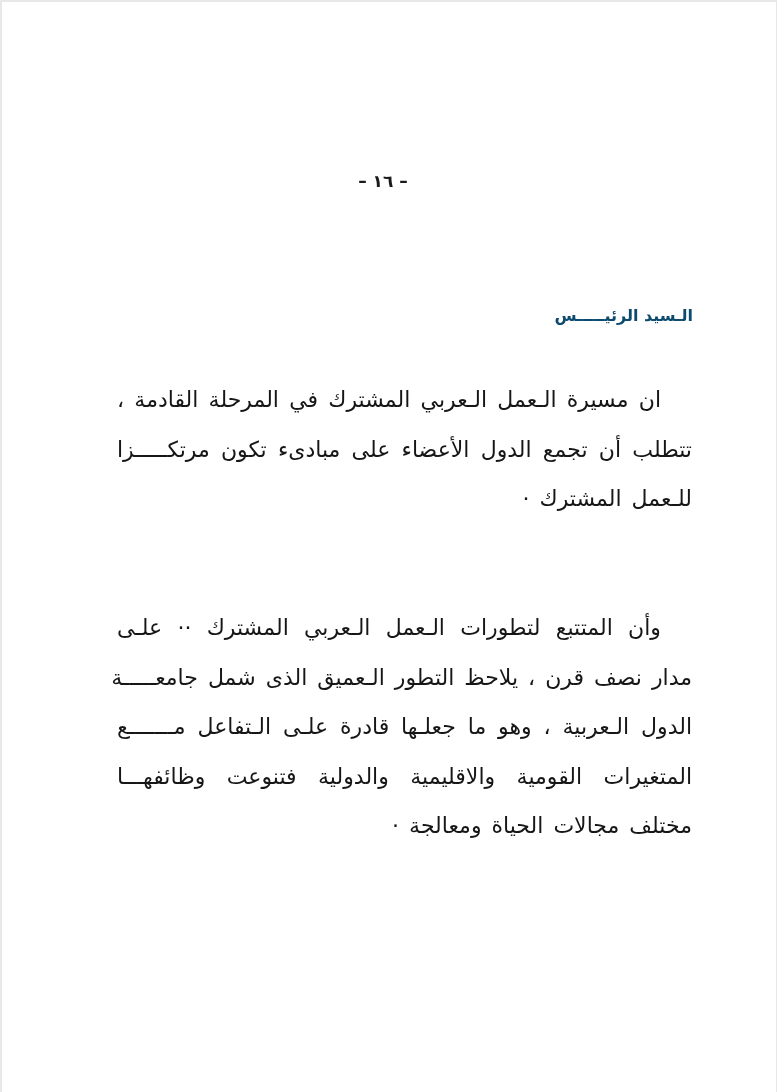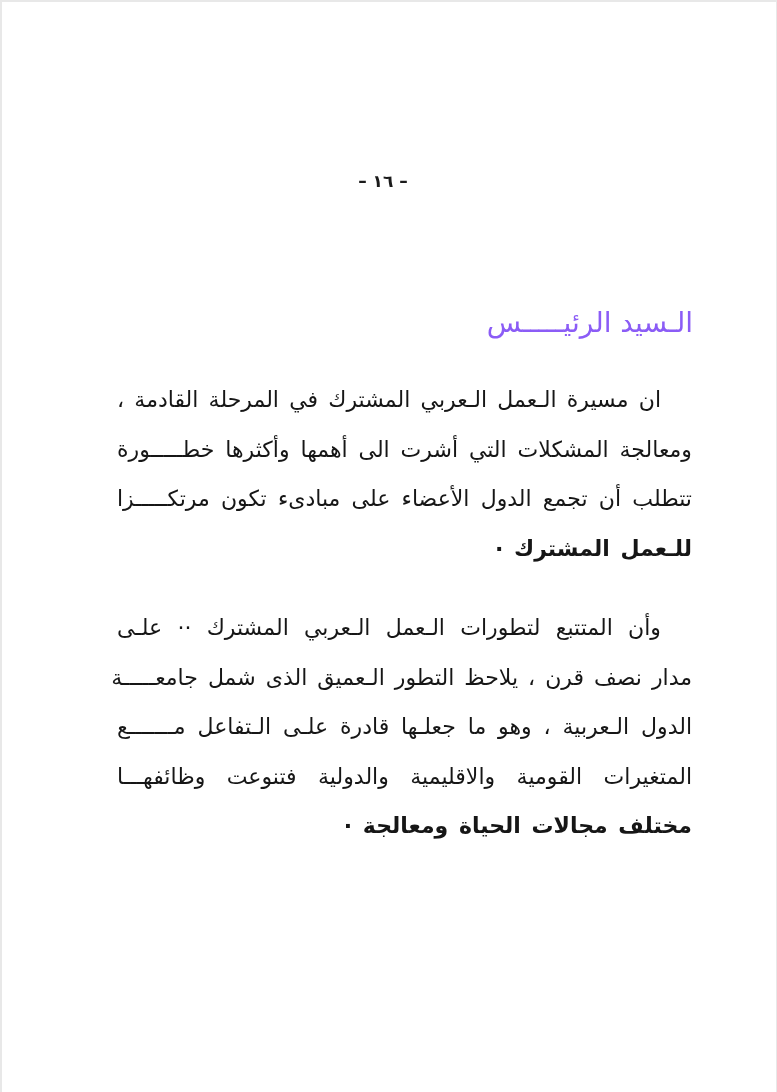--- a/index.html
+++ b/index.html
@@ -30,23 +30,23 @@
     font-weight: 700;
     letter-spacing: 2px;
     color: #1a1a1a;
   }
 
   .doc-heading {
     position: absolute;
     top: 303px;
     right: 85px;
     direction: rtl;
-    font-size: 28px;
-    font-weight: 400;
-    color: #8b5cf6;
+    font-size: 16px;
+    font-weight: 700;
+    color: #0c4a6e;
     letter-spacing: 0.5px;
     white-space: nowrap;
   }
 
   .paragraph {
     position: absolute;
     right: 85px;
     left: 113px;
     direction: rtl;
     font-size: 22px;
@@ -64,35 +64,33 @@
     text-align-last: justify;
     white-space: nowrap;      
   }
 
   .line.indent { padding-right: 32px; }
 
   .line.short {
     text-align: right;
     text-align-last: right;
     white-space: normal;
-    font-weight: bold;
   }
 </style>
 </head>
 <body>
 
 <div class="page">
 
   <div class="page-number">– ١٦ –</div>
 
   <div class="doc-heading">الـسيد الرئيـــــس</div>
 
   <div class="paragraph para-1">
     <span class="line indent">ان مسيرة الـعمل الـعربي المشترك في المرحلة القادمة ،</span>
-    <span class="line">ومعالجة المشكلات التي أشرت الى أهمها وأكثرها خطـــــورة</span>
     <span class="line">تتطلب أن تجمع الدول الأعضاء على مبادىء تكون مرتكـــــزا</span>
     <span class="line short">للـعمل المشترك ·</span>
   </div>
 
   <div class="paragraph para-2">
     <span class="line indent">وأن المتتبع لتطورات الـعمل الـعربي المشترك ·· علـى</span>
     <span class="line">مدار نصف قرن ، يلاحظ التطور الـعميق الذى شمل جامعـــــة</span>
     <span class="line">الدول الـعربية ، وهو ما جعلـها قادرة علـى الـتفاعل مـــــــع</span>
     <span class="line">المتغيرات القومية والاقليمية والدولية فتنوعت وظائفهـــا</span>
     <span class="line short">مختلف مجالات الحياة ومعالجة ·</span>

